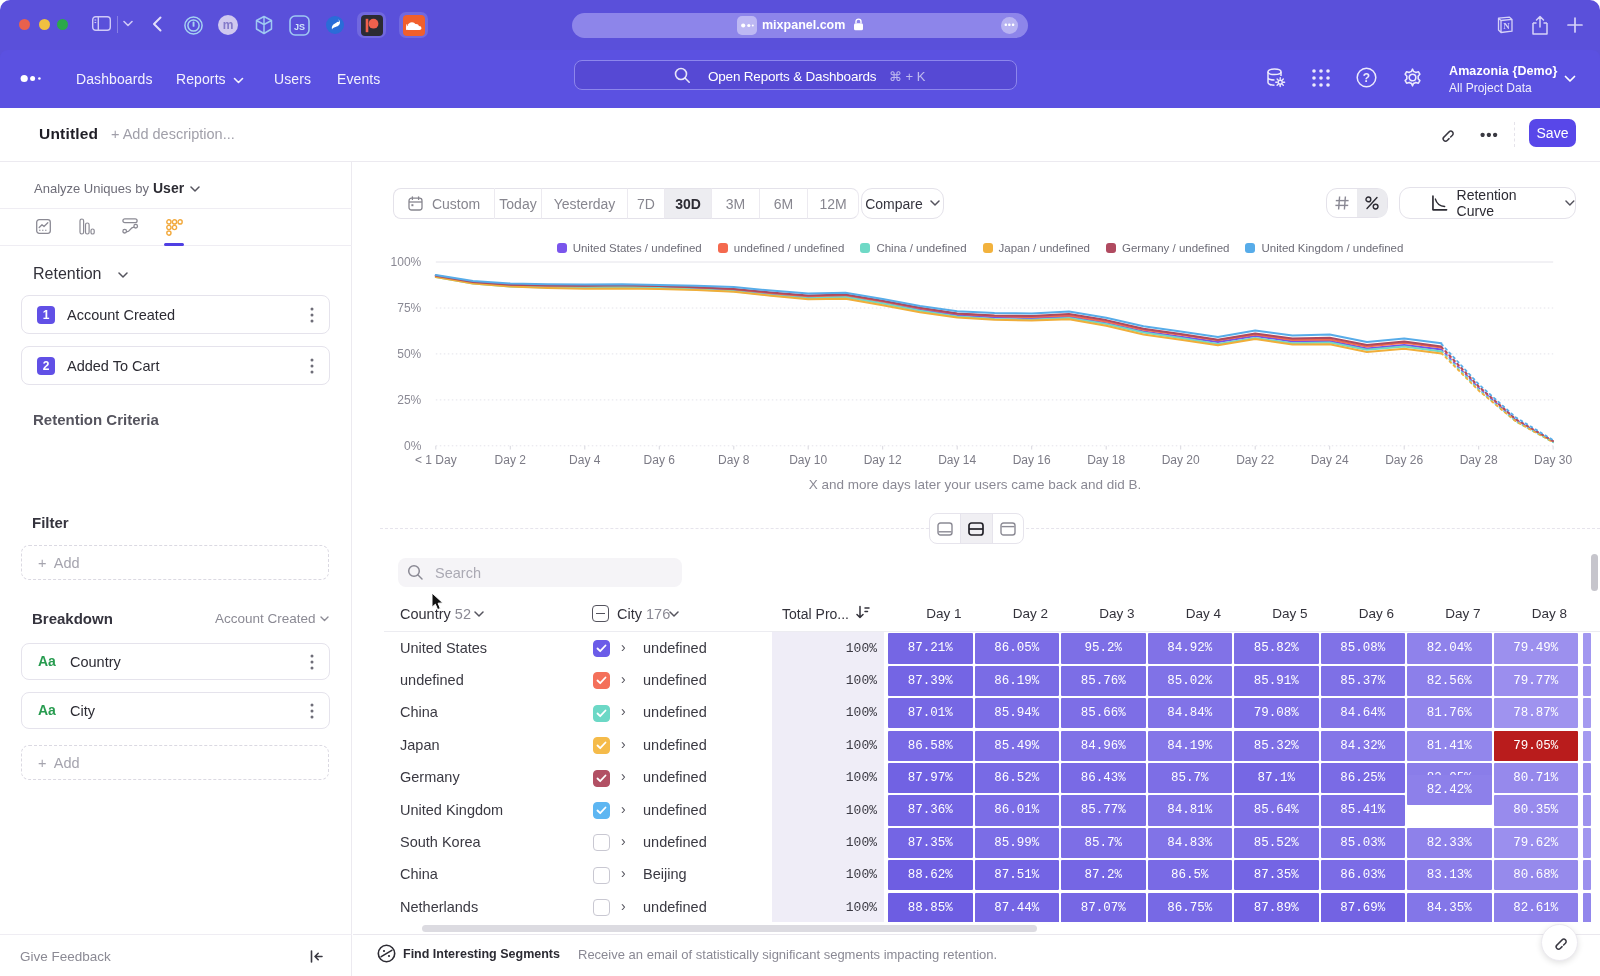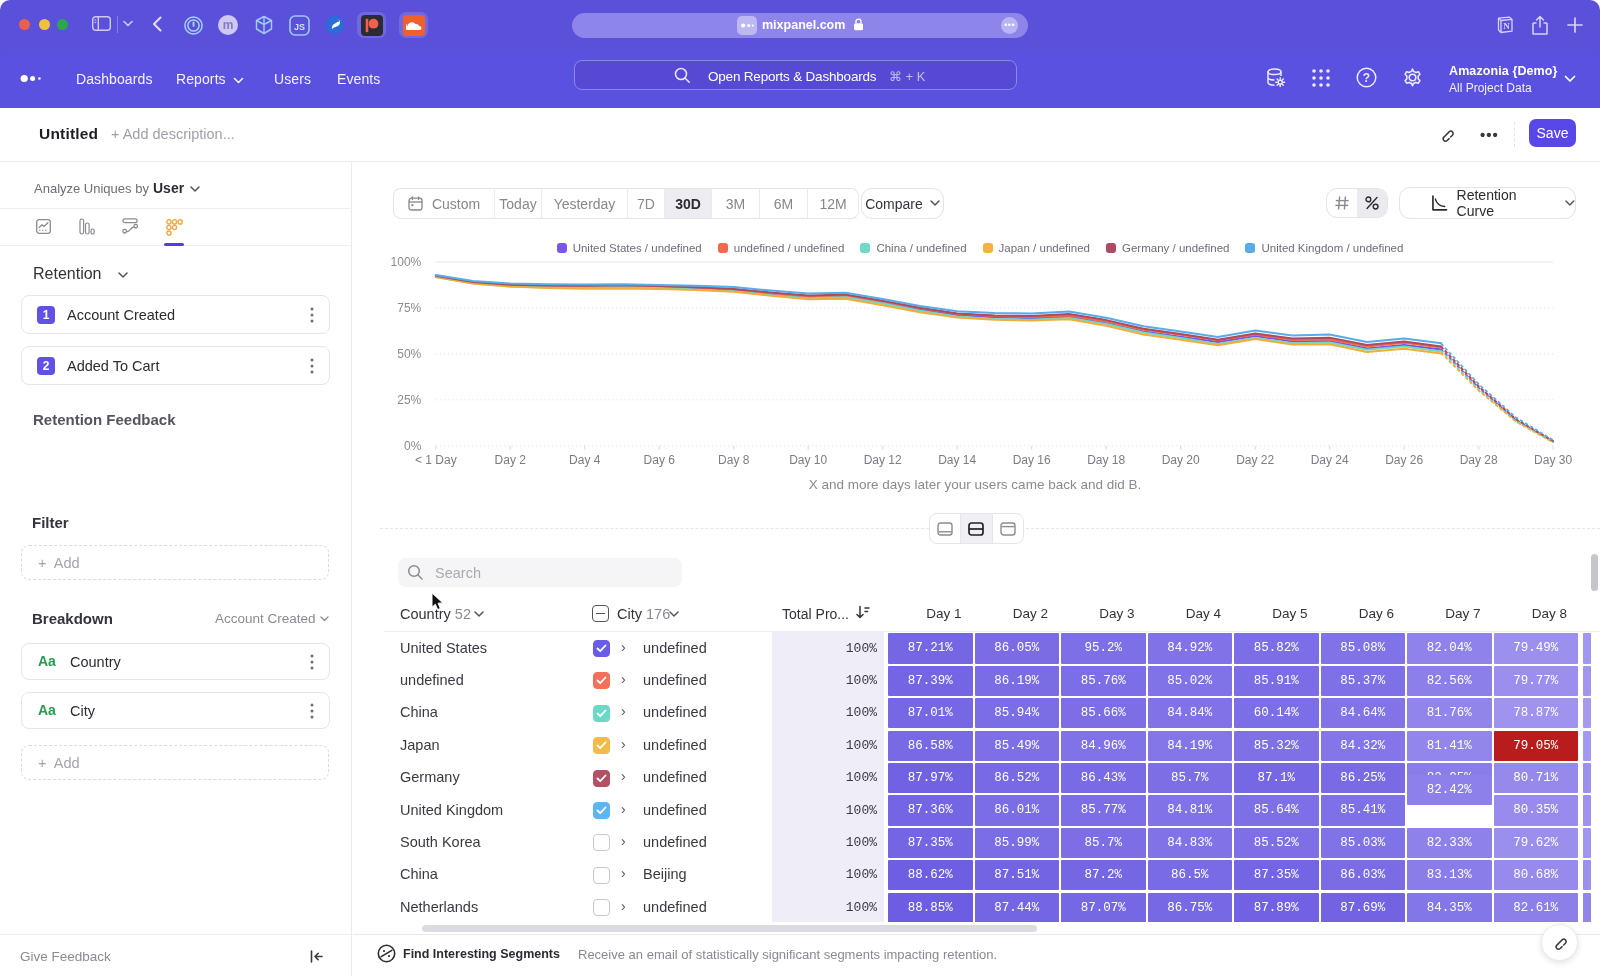--- a/index.html
+++ b/index.html
@@ -244,21 +244,21 @@
     </div>
 <div class="scard" style="top:346px;height:39px">
       <div class="numchip">2</div>
       <div class="abs" style="left:45px;top:11px;font-size:14.5px;font-weight:500;color:#2c2b33">Added To Cart</div>
       <div class="dots3"><svg width="4" height="16" viewBox="0 0 4 16">
           <circle cx="2" cy="2" r="1.5" fill="#6e6d78"></circle>
           <circle cx="2" cy="8" r="1.5" fill="#6e6d78"></circle>
           <circle cx="2" cy="14" r="1.5" fill="#6e6d78"></circle>
         </svg></div>
     </div>
-<div class="abs" style="left:33px;top:411px;font-size:15px;font-weight:700;color:#55545e">Retention Feedback</div>
+<div class="abs" style="left:33px;top:411px;font-size:15px;font-weight:700;color:#55545e">Retention Criteria</div>
 <div class="sectlab" style="left:32px;top:514px">Filter</div>
 <div class="addcard" style="top:545px">+&nbsp; Add</div>
 <div class="sectlab" style="left:32px;top:610px">Breakdown</div>
 <div class="abs" style="left:215px;top:611px;font-size:13.5px;color:#8b8a94">Account Created</div>
 <svg class="abs" style="left:320px;top:616px" width="9" height="6" viewBox="0 0 9 6">
       <path d="M1 1 L4.5 4.5 L8 1" fill="none" stroke="#8b8a94" stroke-width="1.4" stroke-linecap="round" stroke-linejoin="round"></path>
     </svg>
 <div class="scard" style="top:643px;height:37px">
       <div class="abs" style="left:16px;top:9px;font-size:14px;font-weight:700;color:#279b4f">Aa</div>
       <div class="abs" style="left:48px;top:10px;font-size:14.5px;color:#2c2b33">Country</div>
@@ -488,21 +488,21 @@
             <path d="M1.5 4.5 L4.2 7.2 L9.5 1.5" fill="none" stroke="#fff" stroke-width="1.8" stroke-linecap="round" stroke-linejoin="round"></path>
           </svg>
         </div>
 <div class="rchev" style="left:621px;top:703.3px">›</div>
 <div class="rlabel" style="left:643px;top:704.3px">undefined</div>
 <div class="totv" style="top:705.3px">100%</div>
 <div class="dcell" style="left:888.0px;top:698.1px;background:#7667e4">87.01%</div>
 <div class="dcell" style="left:974.5px;top:698.1px;background:#7b6de6">85.94%</div>
 <div class="dcell" style="left:1061.0px;top:698.1px;background:#7d6ee6">85.66%</div>
 <div class="dcell" style="left:1147.5px;top:698.1px;background:#8173e7">84.84%</div>
-<div class="dcell" style="left:1234.0px;top:698.1px;background:#7c6ee6">60.14%</div>
+<div class="dcell" style="left:1234.0px;top:698.1px;background:#7c6ee6">79.08%</div>
 <div class="dcell" style="left:1320.5px;top:698.1px;background:#8274e7">84.64%</div>
 <div class="dcell" style="left:1407.0px;top:698.1px;background:#9184eb">81.76%</div>
 <div class="dcell" style="left:1493.5px;top:698.1px;background:#9f93ef">78.87%</div>
 <div class="dcell" style="left:1583.0px;top:698.1px;width:8px;background:#a59af0"></div>
 <div class="rlabel" style="left:400px;top:736.7px">Japan</div>
 <div class="cb" style="left:593px;top:737.2px;background:#f5bb4a;border:1px solid #f5bb4a">
           <svg width="11" height="9" viewBox="0 0 11 9">
             <path d="M1.5 4.5 L4.2 7.2 L9.5 1.5" fill="none" stroke="#fff" stroke-width="1.8" stroke-linecap="round" stroke-linejoin="round"></path>
           </svg>
         </div>

